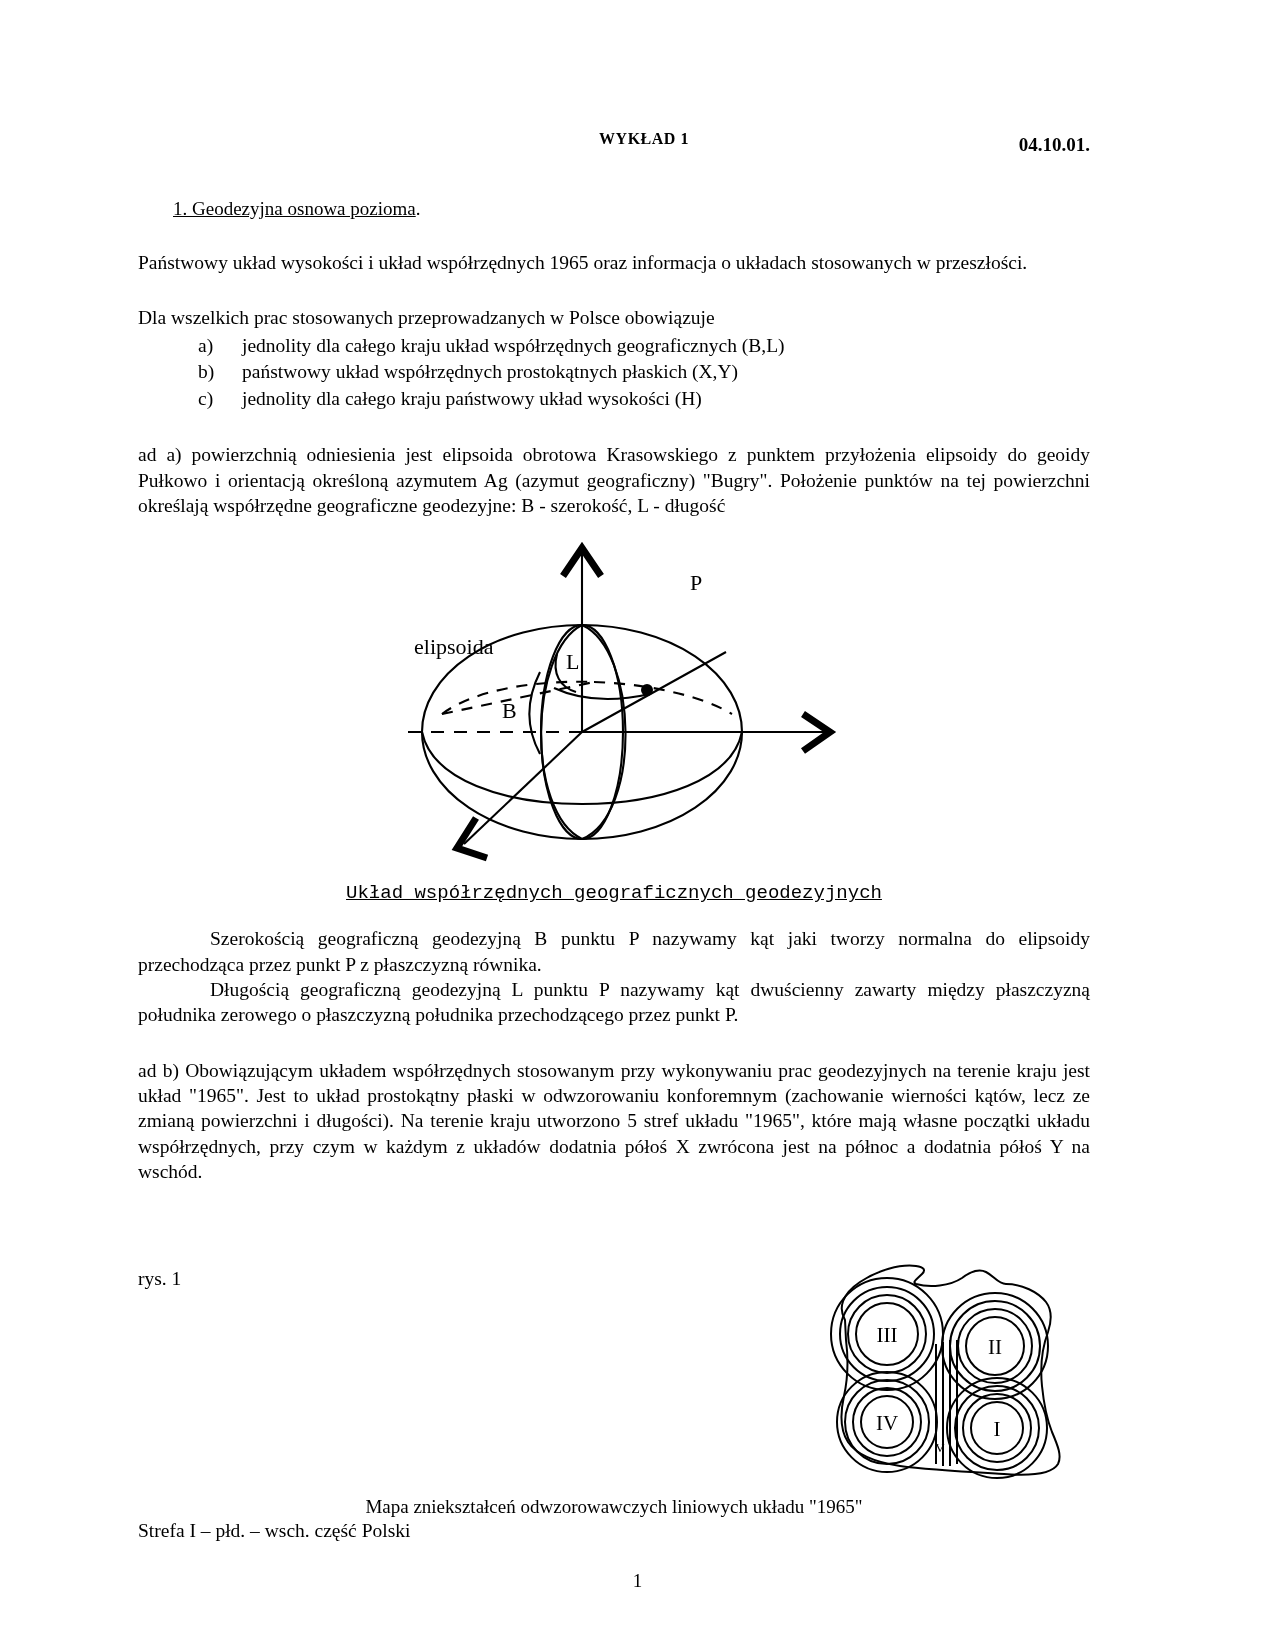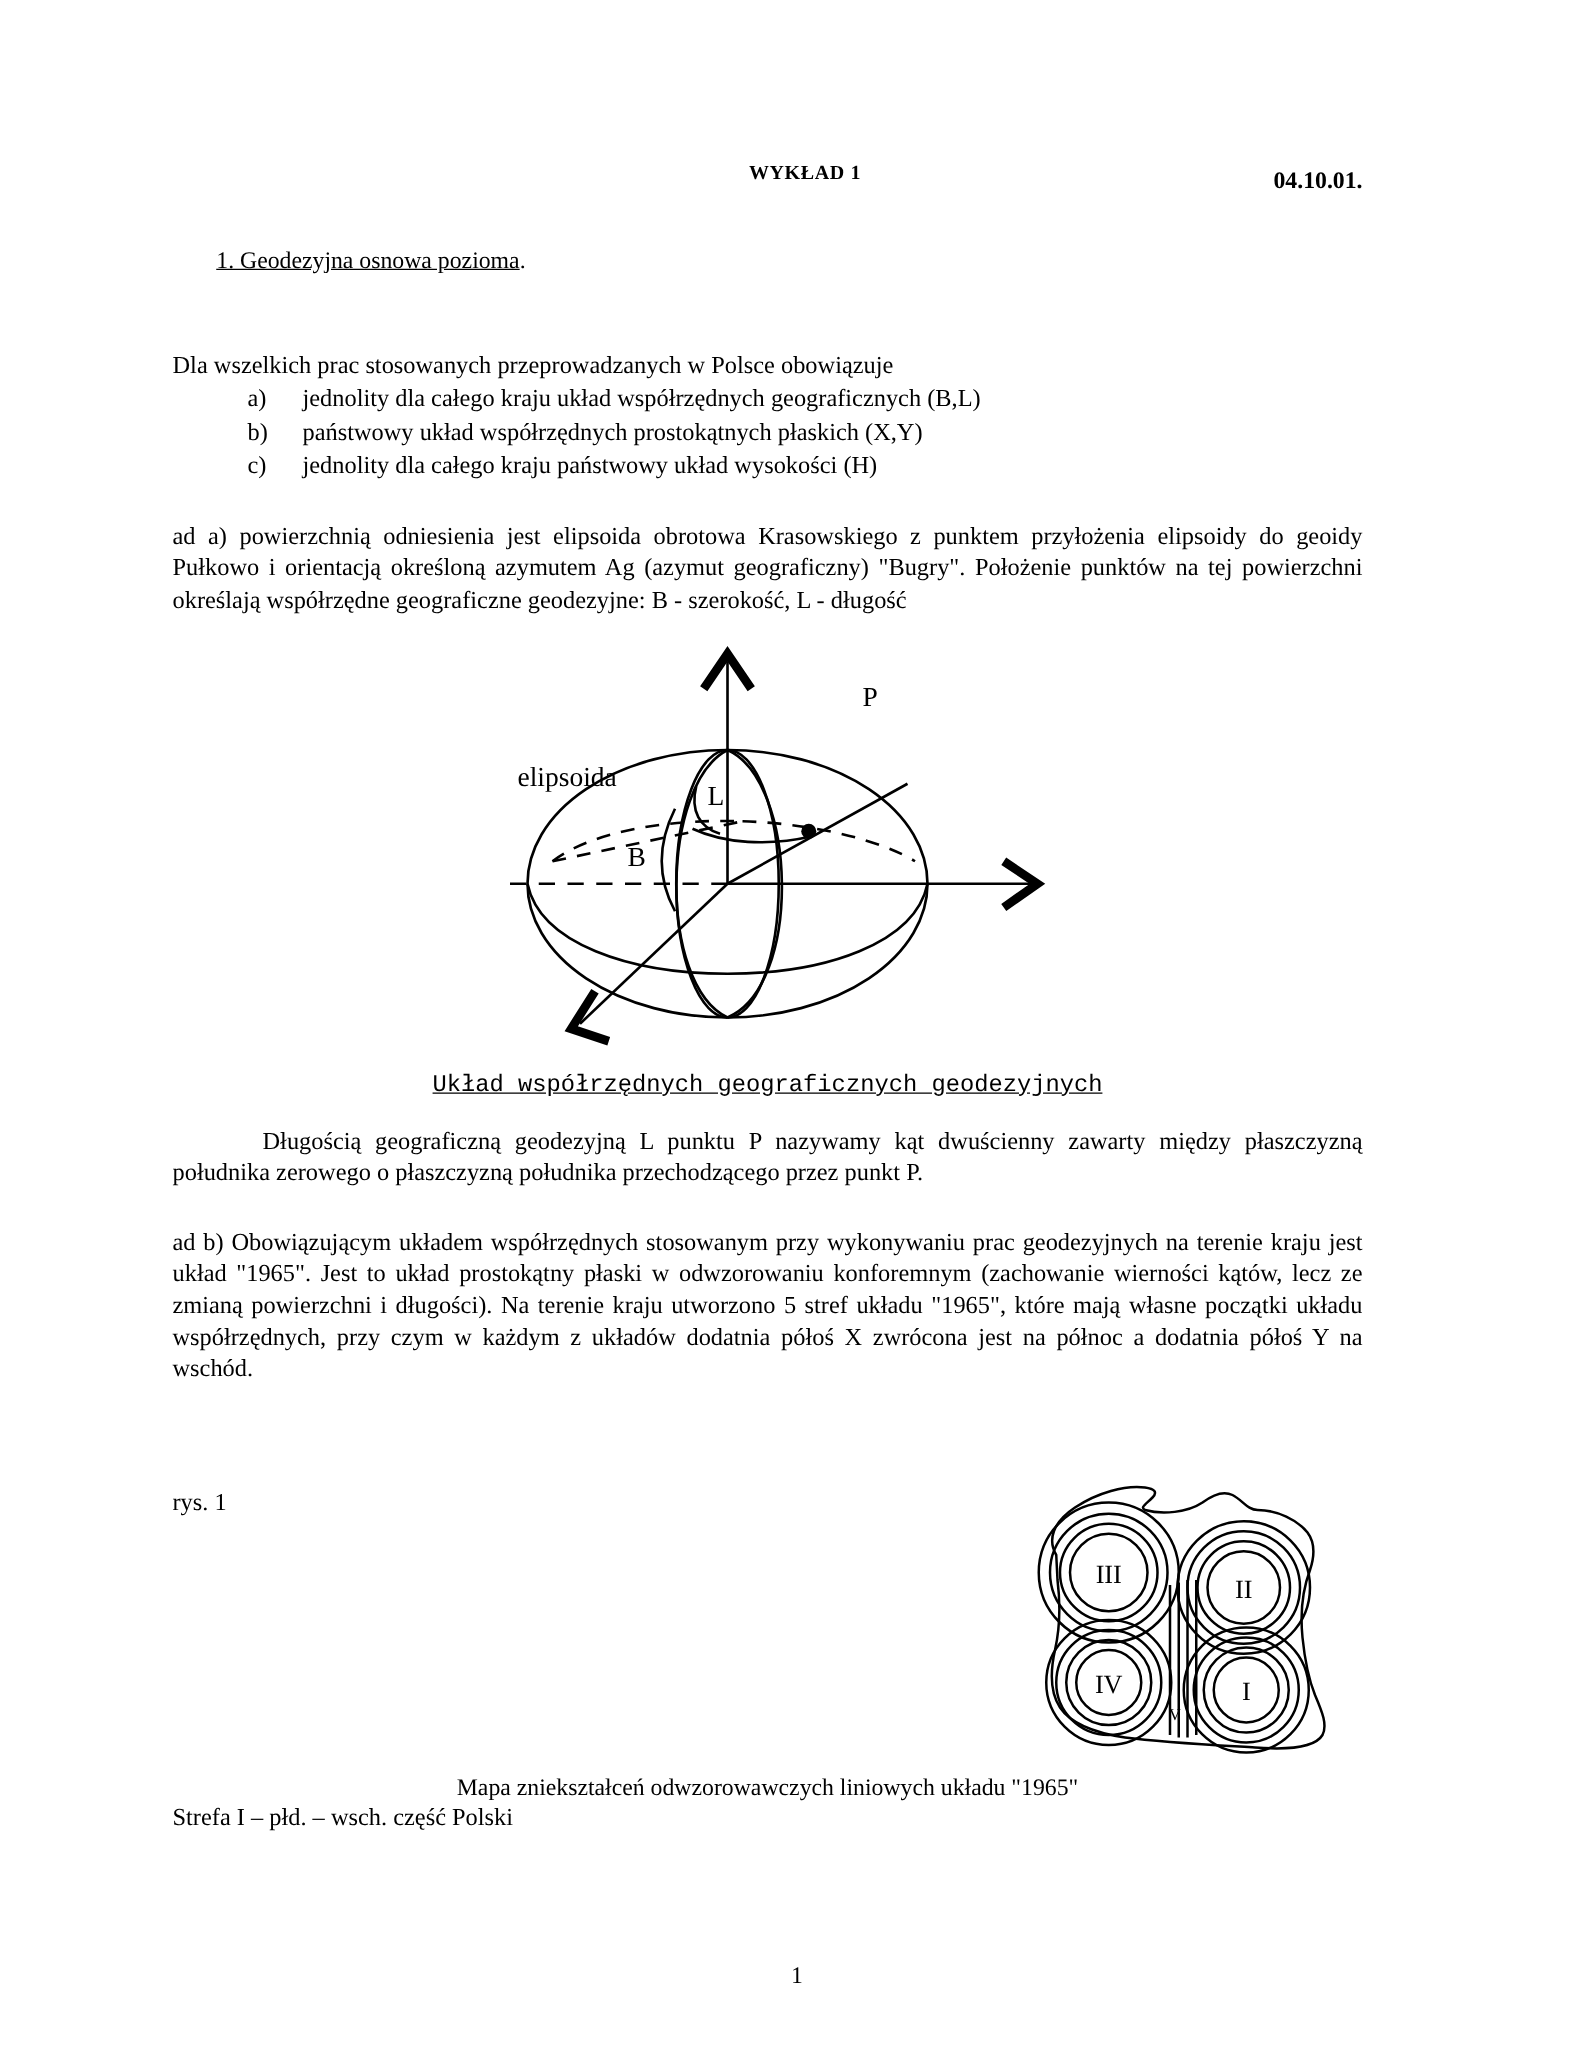--- a/index.html
+++ b/index.html
@@ -156,20 +156,21 @@
 
     <div class="doc-header">
       <div class="doc-title">WYKŁAD 1</div>
       <div class="doc-date">04.10.01.</div>
     </div>
 
     <div class="section-heading"><span class="u">1. Geodezyjna osnowa pozioma</span><span>.</span></div>
 
     <div class="gap-lg"></div>
 
+    <p class="para">Państwowy układ wysokości i układ współrzędnych 1965 oraz informacja o układach stosowanych w przeszłości.</p>
 
     <div class="gap-lg"></div>
 
     <p class="para">Dla wszelkich prac stosowanych przeprowadzanych w Polsce obowiązuje</p>
 
     <ol class="alpha-list">
       <li>
         <span class="marker">a)</span>
         <span>jednolity dla całego kraju układ współrzędnych geograficznych (B,L)</span>
       </li>
@@ -237,20 +238,21 @@
         <text x="336" y="58" font-size="22" fill="#000000">P</text>
         <text x="212" y="137" font-size="22" fill="#000000">L</text>
         <text x="148" y="186" font-size="22" fill="#000000">B</text>
       </svg>
     </div>
 
     <div class="figure-caption"><span class="u">Układ współrzędnych geograficznych geodezyjnych</span></div>
 
     <div class="gap-md"></div>
 
+    <p class="para just indent">Szerokością geograficzną geodezyjną B punktu P nazywamy kąt jaki tworzy normalna do elipsoidy przechodząca przez punkt P z płaszczyzną równika.</p>
     <p class="para just indent">Długością geograficzną geodezyjną L punktu P nazywamy kąt dwuścienny zawarty między płaszczyzną południka zerowego o płaszczyzną południka przechodzącego przez punkt P.</p>
 
     <div class="gap-lg"></div>
 
     <p class="para just">ad b) Obowiązującym układem współrzędnych stosowanym przy wykonywaniu prac geodezyjnych na terenie kraju jest układ "1965". Jest to układ prostokątny płaski w odwzorowaniu konforemnym (zachowanie wierności kątów, lecz ze zmianą powierzchni i długości). Na terenie kraju utworzono 5 stref układu "1965", które mają własne początki układu współrzędnych, przy czym w każdym z układów dodatnia półoś X zwrócona jest na północ a dodatnia półoś Y na wschód.</p>
 
     <div class="gap-lg"></div>
     <div class="gap-md"></div>
 
     <div class="map-row">

